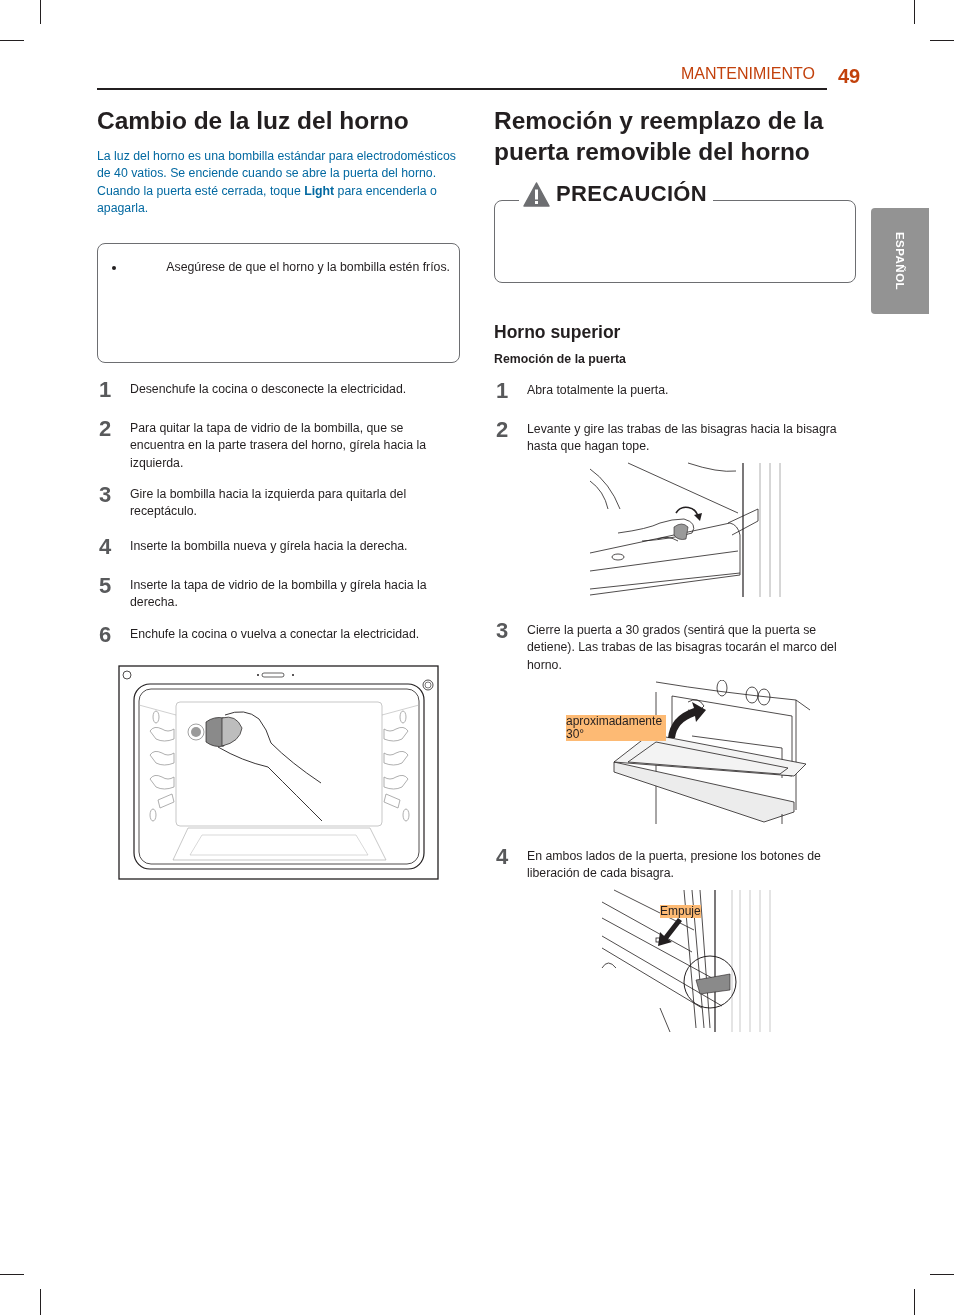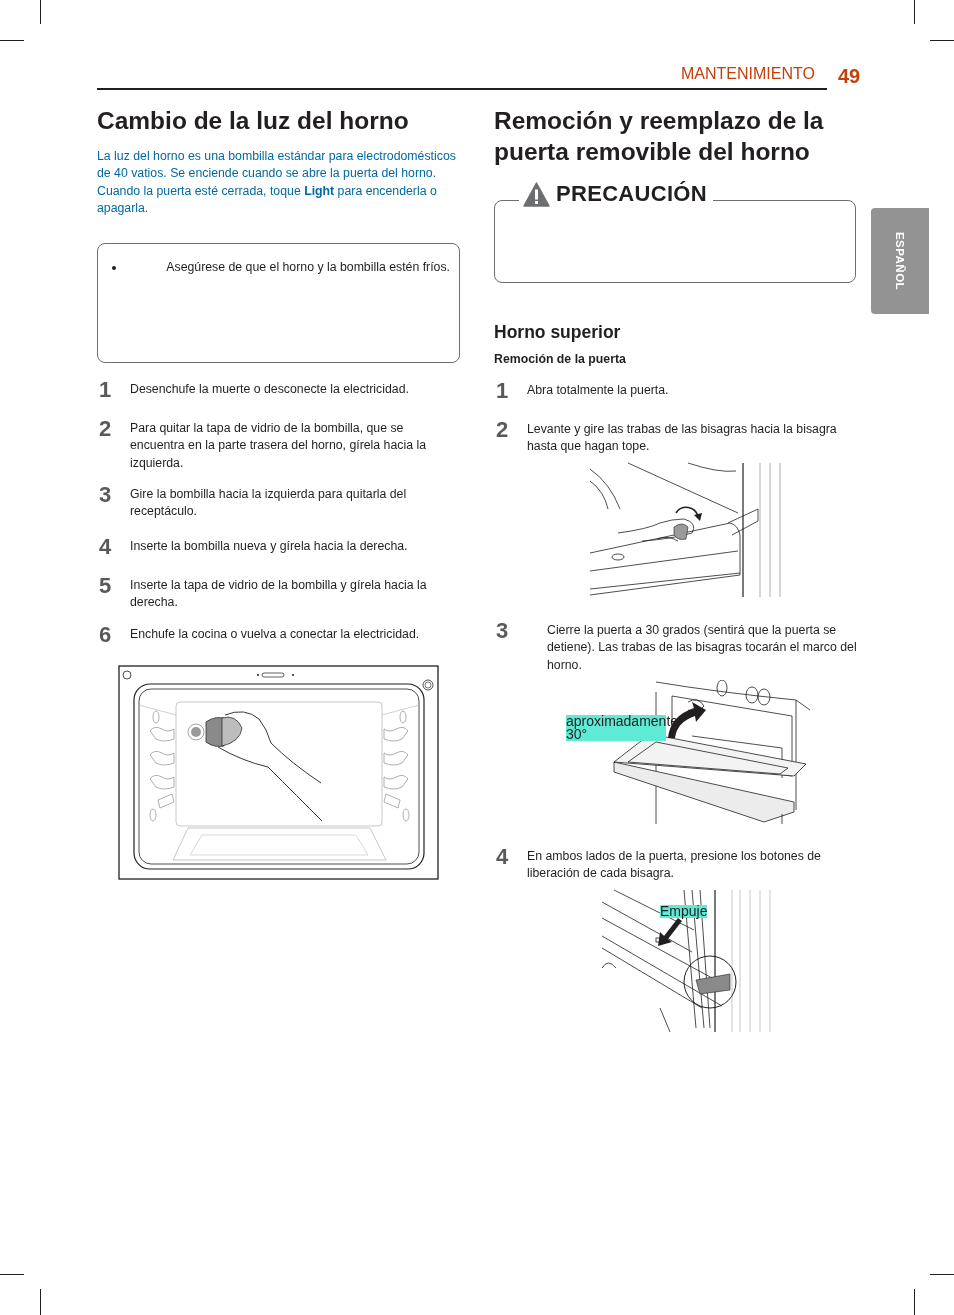--- a/index.html
+++ b/index.html
@@ -28,21 +28,21 @@
     .alert-list li::before { content: ""; position: absolute; left: 2px; top: 7px; width: 4px; height: 4px; border-radius: 50%; background: #231f20; }
 
     .step { position: absolute; }
     .step .num { position: absolute; left: 0; top: -4px; font-size: 22px; font-weight: bold; color: #58595b; width: 20px; }
     .step .txt { position: absolute; left: 31px; top: 0; font-size: 12.3px; line-height: 17.4px; color: #231f20; }
 
     .h2 { position: absolute; font-size: 17.5px; font-weight: bold; color: #231f20; }
     .h3 { position: absolute; font-size: 12.3px; font-weight: bold; color: #231f20; }
 
     .figure { position: absolute; }
-    .fig-label { position: absolute; font-size: 14px; line-height: 13px; color: #231f20; background: #5eead4; }
+    .fig-label { position: absolute; font-size: 12px; line-height: 13px; color: #231f20; background: #fdba74; }
   </style>
 </head>
 <body>
 
 <div class="crop" style="left:40px;top:0;width:1px;height:24px;"></div>
 <div class="crop" style="left:0;top:40px;width:24px;height:1px;"></div>
 <div class="crop" style="left:914px;top:0;width:1px;height:24px;"></div>
 <div class="crop" style="left:930px;top:40px;width:24px;height:1px;"></div>
 <div class="crop" style="left:0;top:1274px;width:24px;height:1px;"></div>
 <div class="crop" style="left:40px;top:1289px;width:1px;height:26px;"></div>
@@ -64,21 +64,21 @@
 </div>
 
 <div class="alert-box" style="left:97px;top:243px;width:363px;height:120px;">
   <ul class="alert-list" style="left:12px;top:15px;width:340px;">
     <li>Asegúrese de que el horno y la bombilla estén fríos.</li>
   </ul>
 </div>
 
 <div class="step" style="left:99px;top:381px;width:360px;">
   <span class="num">1</span>
-  <span class="txt" style="width:320px;">Desenchufe la muerte o desconecte la electricidad.</span>
+  <span class="txt" style="width:320px;">Desenchufe la cocina o desconecte la electricidad.</span>
 </div>
 <div class="step" style="left:99px;top:420px;width:360px;">
   <span class="num">2</span>
   <span class="txt" style="width:320px;">Para quitar la tapa de vidrio de la bombilla, que se encuentra en la parte trasera del horno, gírela hacia la izquierda.</span>
 </div>
 <div class="step" style="left:99px;top:486px;width:360px;">
   <span class="num">3</span>
   <span class="txt" style="width:320px;">Gire la bombilla hacia la izquierda para quitarla del receptáculo.</span>
 </div>
 <div class="step" style="left:99px;top:538px;width:360px;">
@@ -174,21 +174,21 @@
     <path d="M70 78 q10 -4 20 2"></path>
     <ellipse cx="30" cy="96" rx="6" ry="3"></ellipse>
   </g>
   <path d="M86 66 q8 -6 14 0 l-2 12 q-8 2 -12 -4 z" fill="#9a9a9a" stroke="#231f20" stroke-width="0.6"></path>
   <path d="M88 52 a12 12 0 0 1 22 4" fill="none" stroke="#231f20" stroke-width="1.6"></path>
   <path d="M106 54 l6 6 l2 -8 z" fill="#231f20"></path>
 </svg>
 
 <div class="step" style="left:496px;top:622px;width:360px;">
   <span class="num">3</span>
-  <span class="txt" style="width:330px;margin-left:20px;">Cierre la puerta a 30 grados (sentirá que la puerta se detiene). Las trabas de las bisagras tocarán el marco del horno.</span>
+  <span class="txt" style="width:330px;">Cierre la puerta a 30 grados (sentirá que la puerta se detiene). Las trabas de las bisagras tocarán el marco del horno.</span>
 </div>
 
 <svg class="figure" style="left:612px;top:680px;" width="200" height="144" viewBox="0 0 200 144">
   <g stroke="#231f20" stroke-width="0.8" fill="none">
     <path d="M44 2 q60 10 140 18 l14 10"></path>
     <path d="M44 12 l0 110"></path>
     <path d="M184 20 l0 110"></path>
     <path d="M60 16 l120 20 l0 60 l-120 -16 z"></path>
     <path d="M80 56 l90 12 l0 30"></path>
     <ellipse cx="110" cy="8" rx="5" ry="8"></ellipse>

